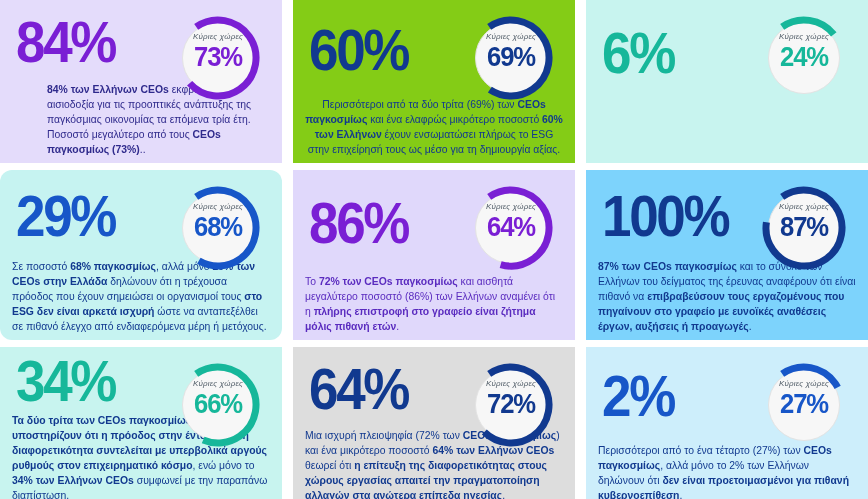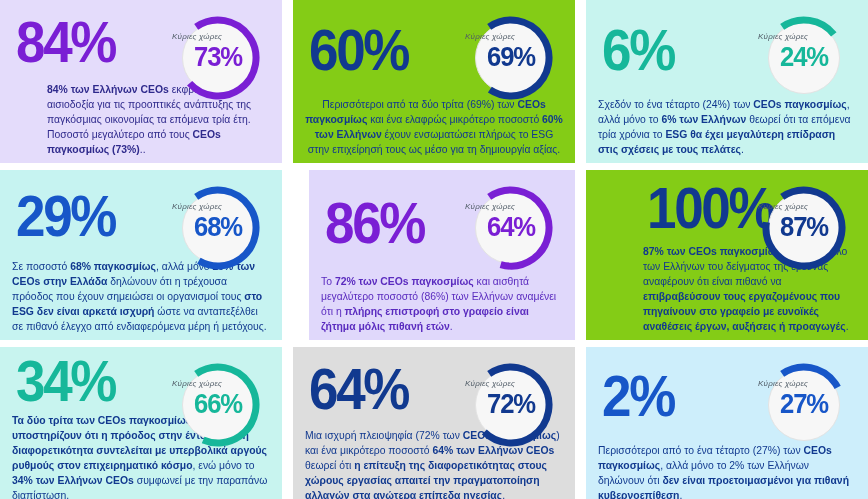--- a/index.html
+++ b/index.html
@@ -52,20 +52,21 @@
     right: 8px;
     top: 4px;
     width: 92px;
     height: 92px;
   }
   .donut svg { display:block; width:92px; height:92px; }
   .donut .inner-label {
     position: absolute;
     left: 0; right: 0;
     top: 20px;
+    text-align: center;
     font-size: 8px;
     font-style: italic;
     color: #4f5b66;
     letter-spacing: 0.2px;
   }
   .donut .inner-pct {
     position: absolute;
     left: 0; right: 0;
     top: 30px;
     text-align: center;
@@ -125,56 +126,55 @@
           <div class="bigpct" style="color: rgb(22, 183, 154);">6%</div>
           <div class="donut">
             <svg viewBox="0 0 92 92">
               <circle cx="46" cy="46" r="35.5" fill="#f7f7f7" stroke="#e3e3e3" stroke-width="1"></circle>
               <circle cx="46" cy="46" r="38" fill="none" stroke="#16b79a" stroke-width="7" stroke-linecap="butt" stroke-dasharray="57.30265000147782 181.45839167134645" transform="rotate(-125 46 46)"></circle>
             </svg>
             <div class="inner-label">Κύριες χώρες</div>
             <div class="inner-pct" style="color: rgb(22, 183, 154);">24%</div>
           </div>
         </div>
-        <div class="body-text" style="color: rgb(17, 57, 143);">Σχεδόν το ένα τέταρτο (24%) των <b>CEOs παγκοσμίως</b>, αλλά μόνο το <b>6% των Ελλήνων</b> θεωρεί ότι τα επόμενα τρία χρόνια το <b>ESG θα έχει μεγαλύτερη επίδραση στις σχέσεις με τους πελάτες</b>.</div>
-      </div>
-    </div>
-    <div class="cell" style="background: rgb(198, 243, 241);">
+      </div>
+    </div>
+    <div class="cell" style="background: rgb(198, 243, 241); border-radius: 12px;">
       <div class="cell-inner">
         <div class="top-row">
           <div class="bigpct" style="color: rgb(23, 86, 200);">29%</div>
           <div class="donut">
             <svg viewBox="0 0 92 92">
               <circle cx="46" cy="46" r="35.5" fill="#f7f7f7" stroke="#e3e3e3" stroke-width="1"></circle>
               <circle cx="46" cy="46" r="38" fill="none" stroke="#1756c8" stroke-width="7" stroke-linecap="butt" stroke-dasharray="162.3575083375205 76.40353333530376" transform="rotate(-125 46 46)"></circle>
             </svg>
             <div class="inner-label">Κύριες χώρες</div>
             <div class="inner-pct" style="color: rgb(23, 86, 200);">68%</div>
           </div>
         </div>
         <div class="body-text" style="color: rgb(17, 57, 143);">Σε ποσοστό <b>68% παγκοσμίως</b>, αλλά μόνο <b>29% των CEOs στην Ελλάδα</b> δηλώνουν ότι η τρέχουσα πρόοδος που έχουν σημειώσει οι οργανισμοί τους <b>στο ESG δεν είναι αρκετά ισχυρή</b> ώστε να ανταπεξέλθει σε πιθανό έλεγχο από ενδιαφερόμενα μέρη ή μετόχους.</div>
       </div>
     </div>
-    <div class="cell" style="background: rgb(224, 216, 251); margin-left: 16px;">
+    <div class="cell" style="background: rgb(224, 216, 251);">
       <div class="cell-inner">
         <div class="top-row">
           <div class="bigpct" style="color: rgb(122, 31, 212);">86%</div>
           <div class="donut">
             <svg viewBox="0 0 92 92">
               <circle cx="46" cy="46" r="35.5" fill="#f7f7f7" stroke="#e3e3e3" stroke-width="1"></circle>
               <circle cx="46" cy="46" r="38" fill="none" stroke="#7a1fd4" stroke-width="7" stroke-linecap="butt" stroke-dasharray="152.80706667060753 85.95397500221674" transform="rotate(-125 46 46)"></circle>
             </svg>
             <div class="inner-label">Κύριες χώρες</div>
             <div class="inner-pct" style="color: rgb(122, 31, 212);">64%</div>
           </div>
         </div>
         <div class="body-text" style="color: rgb(90, 43, 191);">Το <b>72% των CEOs παγκοσμίως</b> και αισθητά μεγαλύτερο ποσοστό (86%) των Ελλήνων αναμένει ότι η <b>πλήρης επιστροφή στο γραφείο είναι ζήτημα μόλις πιθανή ετών</b>.</div>
       </div>
     </div>
-    <div class="cell" style="background: #84cc16; padding-left: 45px;">
+    <div class="cell" style="background: #7dd3fc;">
       <div class="cell-inner">
         <div class="top-row">
           <div class="bigpct" style="color: rgb(17, 57, 143);">100%</div>
           <div class="donut">
             <svg viewBox="0 0 92 92">
               <circle cx="46" cy="46" r="35.5" fill="#f7f7f7" stroke="#e3e3e3" stroke-width="1"></circle>
               <circle cx="46" cy="46" r="38" fill="none" stroke="#11398f" stroke-width="7" stroke-linecap="butt" stroke-dasharray="207.72210625535712 31.038935417467144" transform="rotate(-125 46 46)"></circle>
             </svg>
             <div class="inner-label">Κύριες χώρες</div>
             <div class="inner-pct" style="color: rgb(17, 57, 143);">87%</div>

